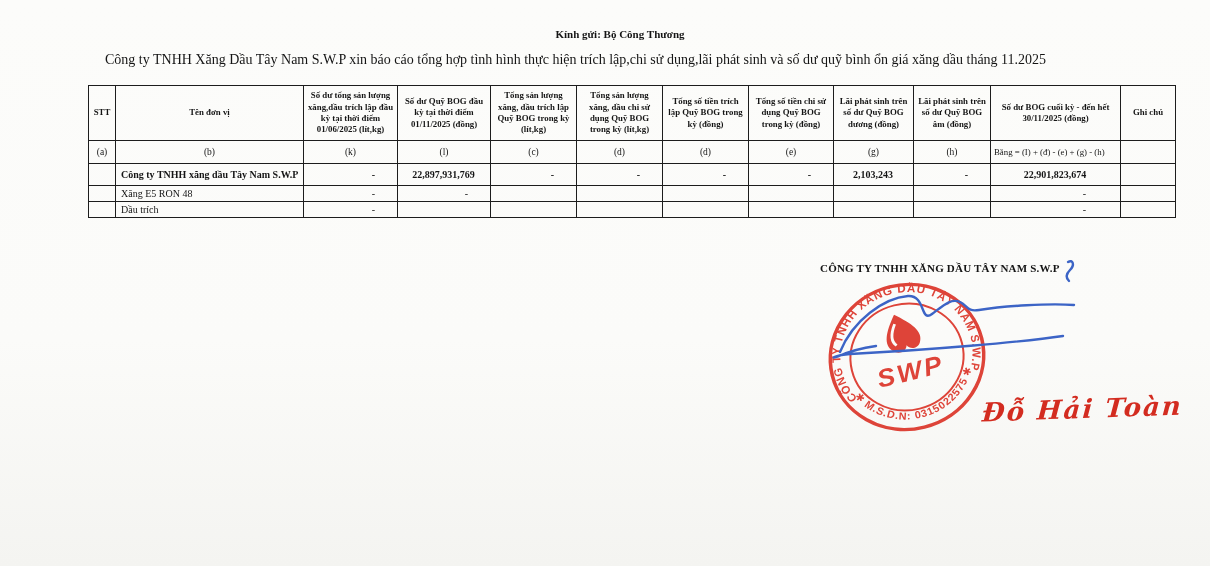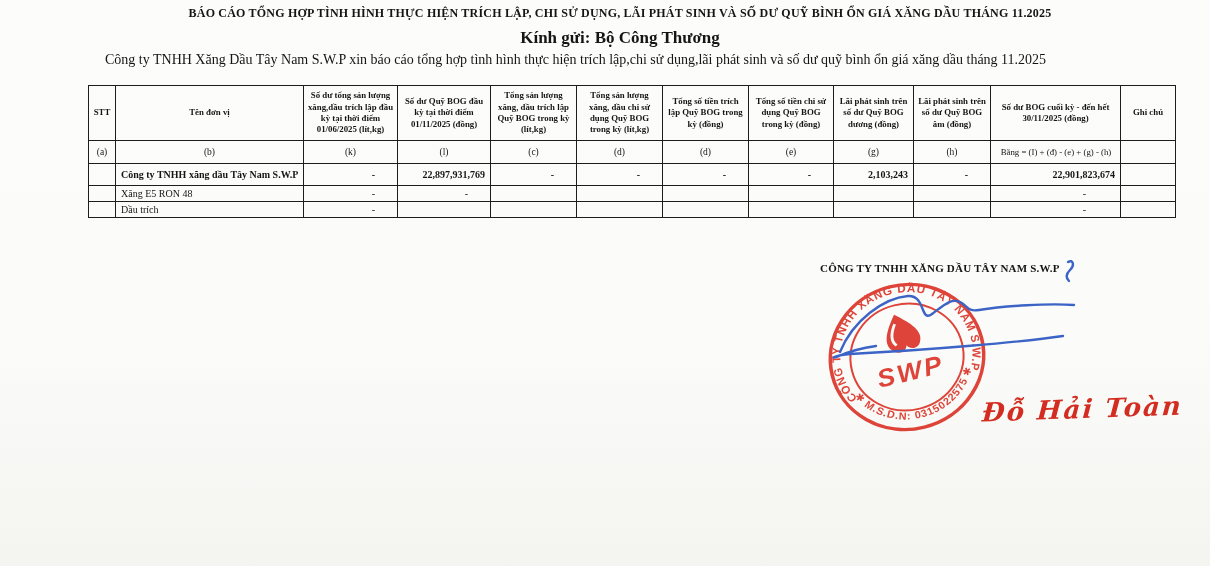--- a/index.html
+++ b/index.html
@@ -7,40 +7,40 @@
     position:relative; width:1210px; height:566px; margin:0 auto;
     background:linear-gradient(180deg,#fcfcfa 0%,#fbfbf9 60%,#f4f4f1 100%);
     font-family:"Liberation Serif","DejaVu Serif",serif; color:#151515; overflow:hidden;
   }
   .title {
     position:absolute; top:6px; left:40px; right:10px; text-align:center;
     font-weight:bold; font-size:12px; letter-spacing:.2px;
   }
   .recipient {
     position:absolute; top:28px; left:40px; right:10px; text-align:center;
-    font-weight:bold; font-size:17px;
+    font-weight:bold; font-size:11px;
   }
   .intro { position:absolute; top:52px; left:105px; font-size:14px; }
 
   table.report {
     position:absolute; top:85px; left:88px; width:1087px;
     border-collapse:collapse; table-layout:fixed;
   }
   table.report th, table.report td { border:1px solid #1d1d1d; overflow:hidden; }
   thead th.lbl {
     height:50px; padding:2px 3px; vertical-align:middle; text-align:center;
     font-weight:bold; font-size:8.8px; line-height:1.3;
   }
   tr.codes td { height:22px; text-align:center; font-size:9.5px; padding:0 2px; }
-  tr.codes td.formula { text-align:center; padding-left:3px; font-size:8.8px; }
+  tr.codes td.formula { text-align:left; padding-left:3px; font-size:8.8px; }
   tbody td { font-size:10px; height:13px; padding:1px 4px; white-space:nowrap; }
   tbody tr.first td { height:19px; }
   td.name { text-align:left; padding-left:5px; }
   td.c   { text-align:center; }
-  td.num { text-align:right; padding-right:5px; }
+  td.num { text-align:center; padding-right:5px; }
   td.dash { text-align:right; padding-right:22px; }
   td.dash2 { text-align:right; padding-right:34px; }
   .b { font-weight:bold; }
 
   .sig-company {
     position:absolute; left:820px; top:262px; font-weight:bold; font-size:11px;
     letter-spacing:.2px; z-index:3;
   }
   .stamp {
     position:absolute; left:826px; top:281px; width:162px; height:152px;
@@ -54,21 +54,20 @@
     font-style:italic; font-weight:bold; font-size:26px; letter-spacing:2px;
     color:var(--name-red,#d32c20);
     transform:rotate(-2deg) skewX(-6deg);
   }
 </style>
 </head>
 <body>
 
 <div class="page">
 
-  <div class="title">BÁO CÁO TỔNG HỢP TÌNH HÌNH THỰC HIỆN TRÍCH LẬP, CHI SỬ DỤNG, LÃI PHÁT SINH VÀ SỐ DƯ QUỸ BÌNH ỔN GIÁ XĂNG DẦU THÁNG 11.2025</div>
   <div class="recipient">Kính gửi: Bộ Công Thương</div>
   <div class="intro">Công ty TNHH Xăng Dầu Tây Nam S.W.P xin báo cáo tổng hợp tình hình thực hiện trích lập,chi sử dụng,lãi phát sinh và số dư quỹ bình ổn giá xăng dầu tháng 11.2025</div>
 
   <table class="report">
     <colgroup>
       <col style="width:27px">
         <col style="width:188px">
         <col style="width:94px">
         <col style="width:93px">
       <col style="width:86px">

